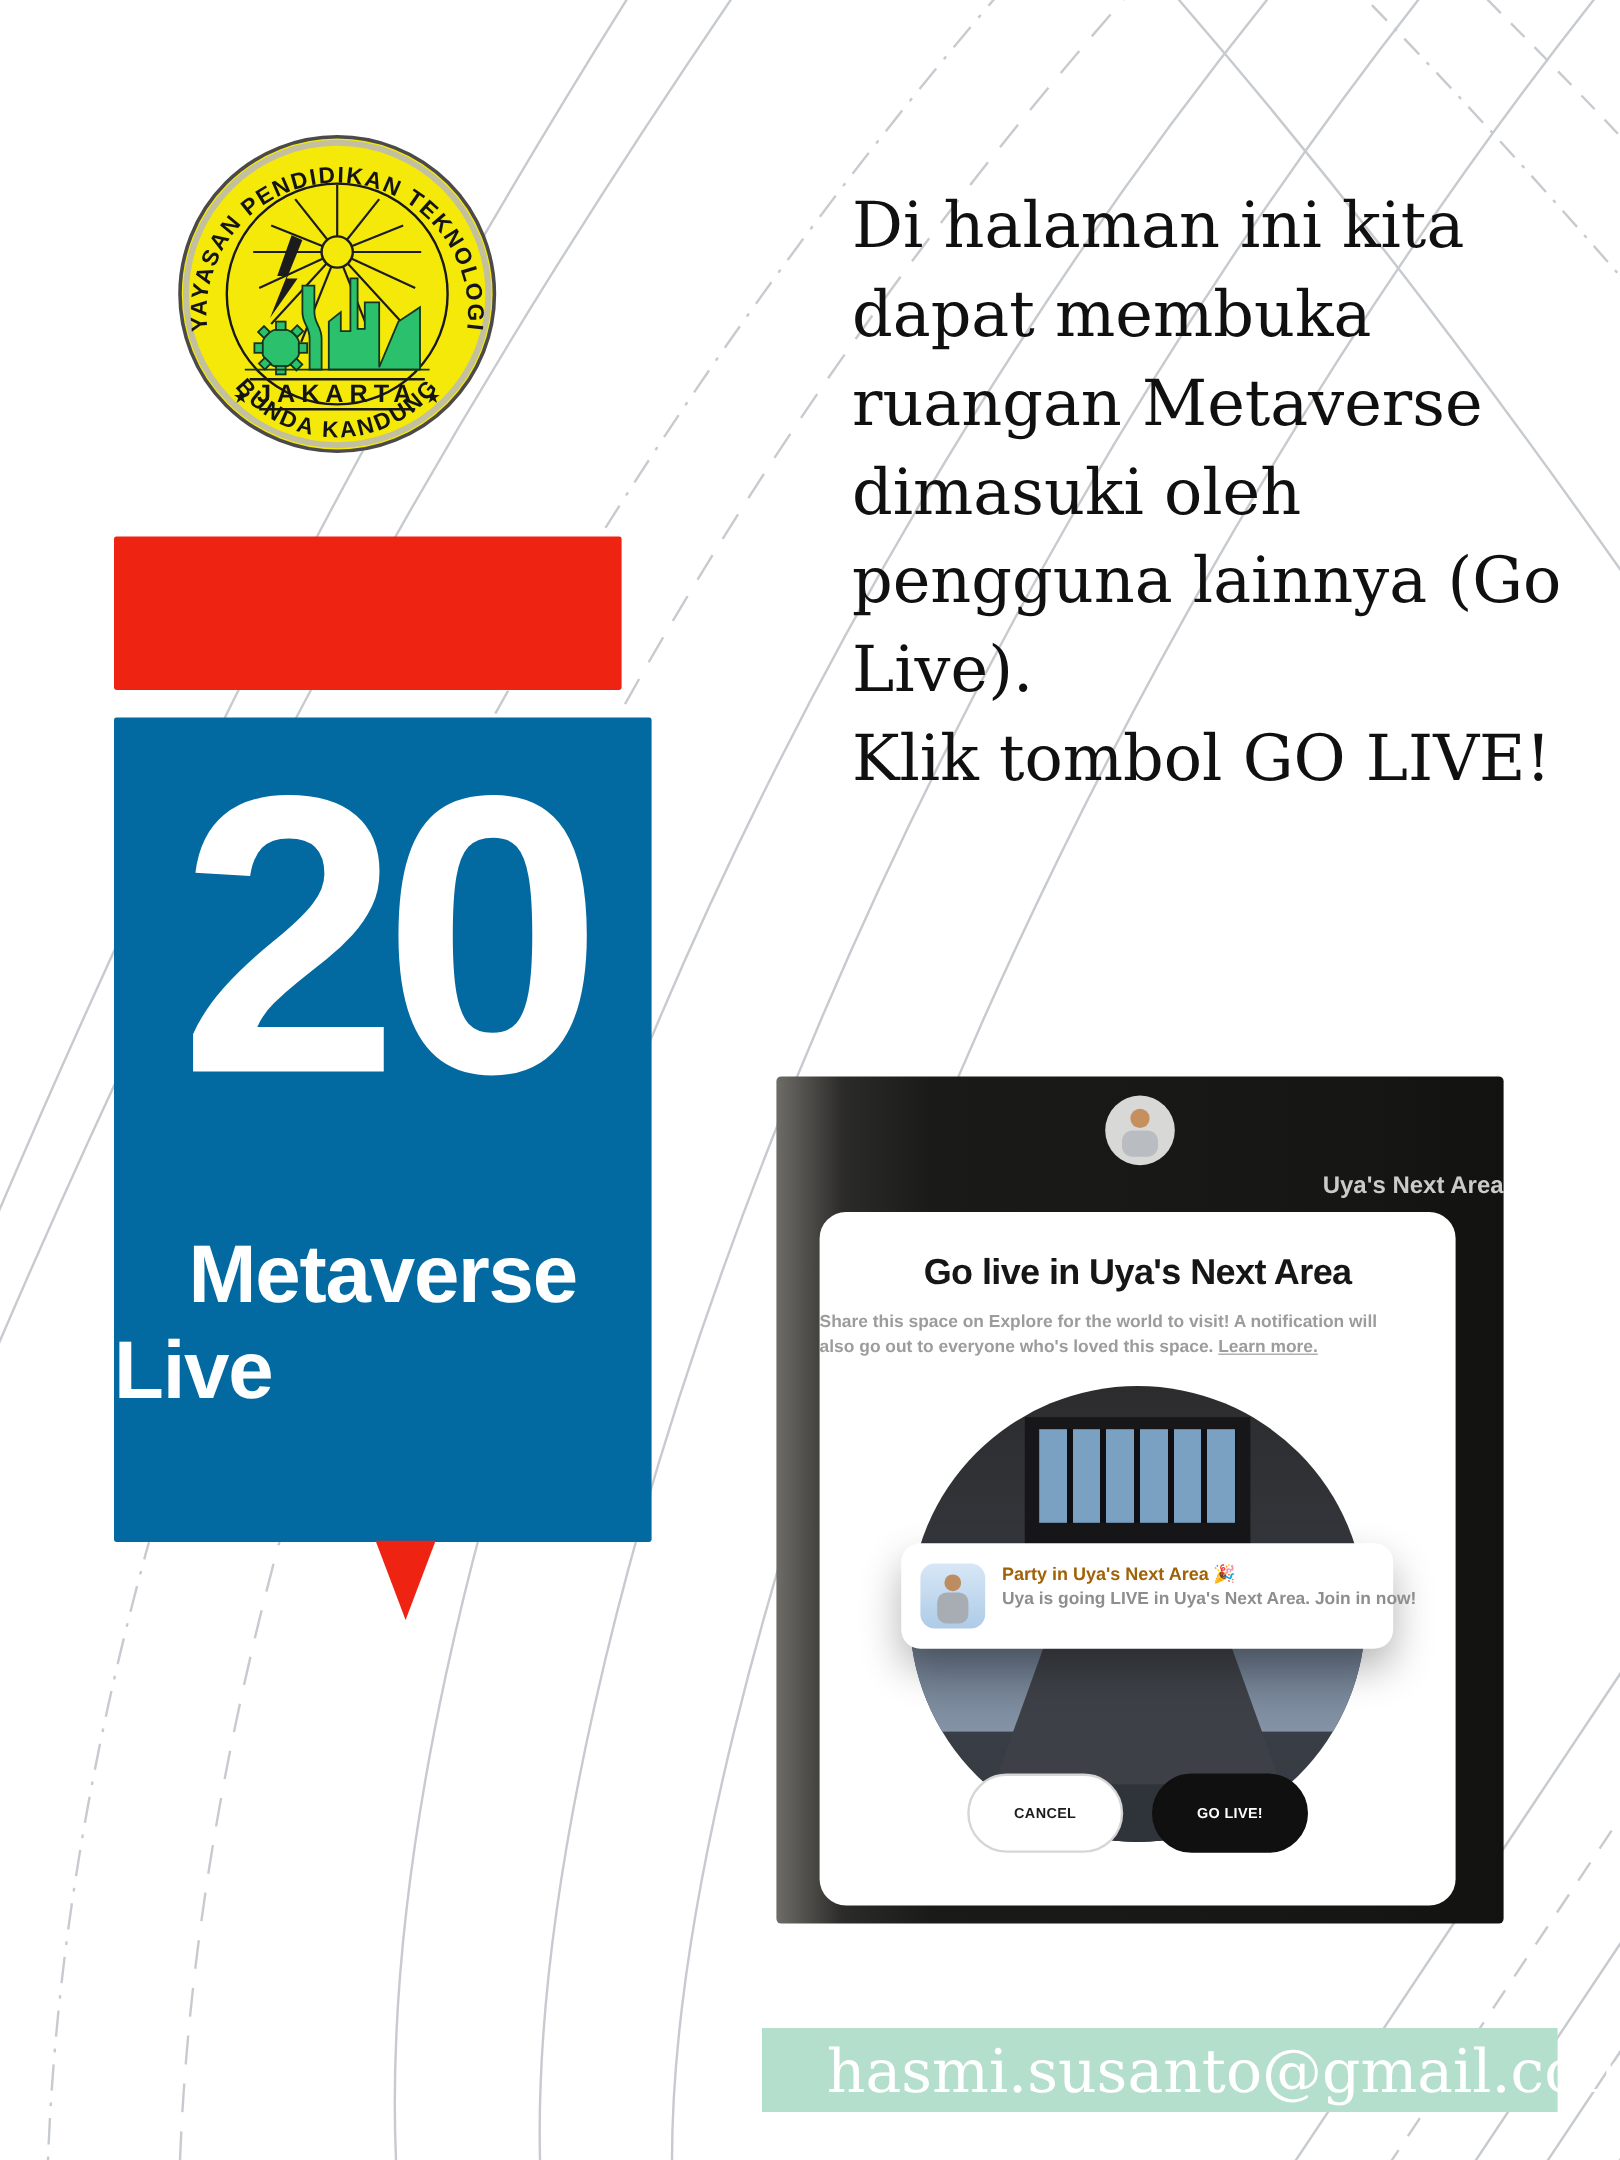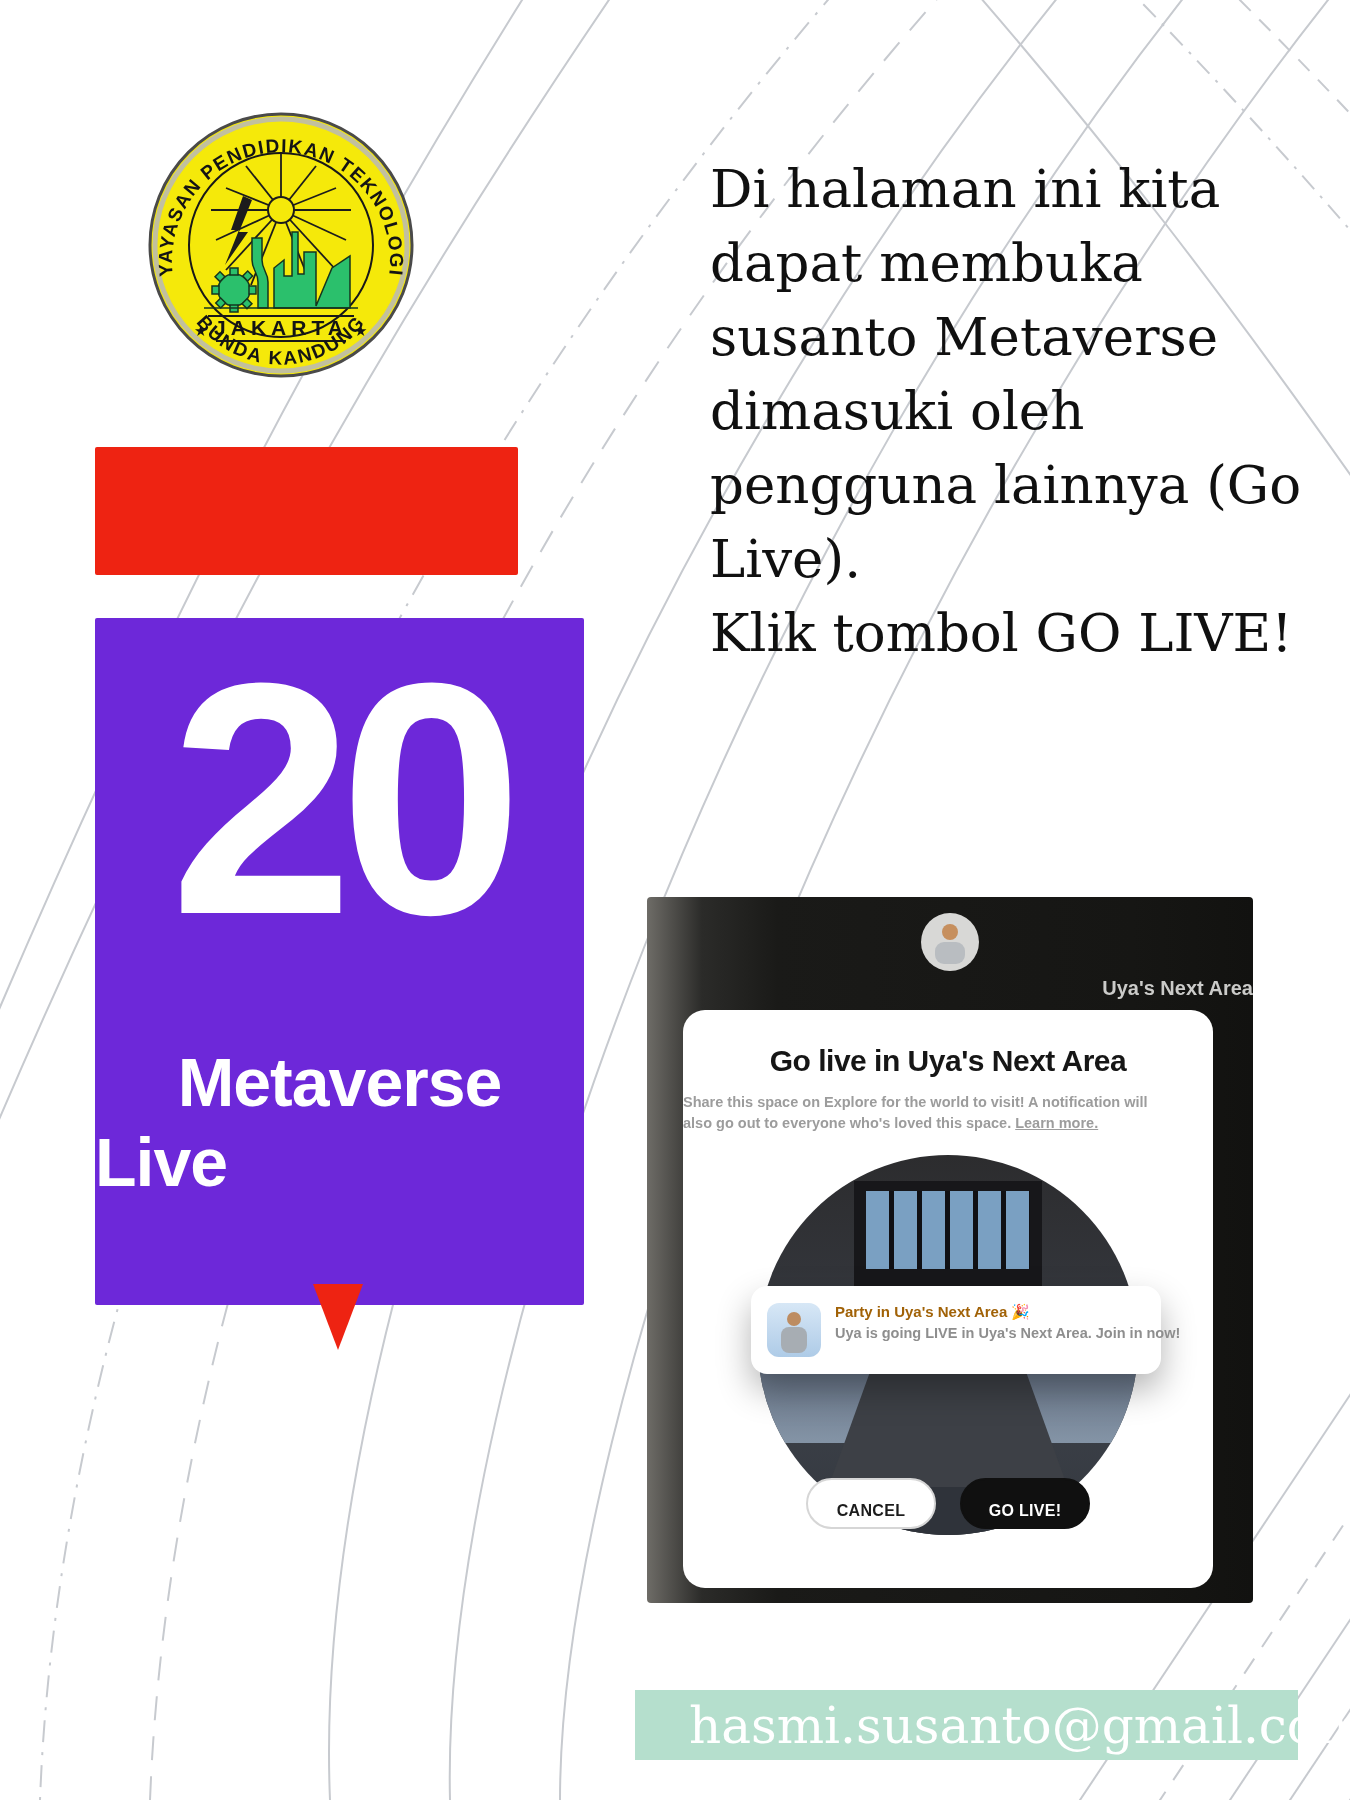--- a/index.html
+++ b/index.html
@@ -6,21 +6,21 @@
   #page{position:relative;width:1350px;height:1800px;background:#fff;overflow:hidden;
         font-family:"Liberation Sans",sans-serif;}
   #bg-arcs{position:absolute;left:0;top:0;z-index:0;}
   .layer{position:absolute;z-index:1;}
 
   
   #logo{left:146px;top:108px;width:270px;height:274px;}
 
   
   #red-bar{left:95px;top:447px;width:423px;height:128px;background:#ee2312;border-radius:2px;}
-  #red-box{left:95px;top:598px;width:489px;height:687px;background:#6d28d9;border-radius:2px;margin-top:20px;}
+  #red-box{left:95px;top:598px;width:448px;height:687px;background:#0369a1;border-radius:2px;}
   #red-box .num{position:absolute;top:16px;left:0;right:0;text-align:center;color:#fff;
      font-size:330px;line-height:330px;font-weight:bold;letter-spacing:-14px;}
   #red-box .t1{position:absolute;top:425px;left:0;right:0;text-align:center;color:#fff;
      font-size:68px;line-height:78px;font-weight:bold;letter-spacing:-1px;}
   #red-box .t2{position:absolute;top:505px;left:0;right:0;text-align:left;color:#fff;
      font-size:68px;line-height:78px;font-weight:bold;letter-spacing:-1px;}
   #pointer{left:313px;top:1284px;width:0;height:0;border-left:25px solid transparent;
      border-right:25px solid transparent;border-top:66px solid #ee2312;}
 
   
@@ -58,22 +58,22 @@
 
   .notif{position:absolute;left:68px;top:276px;width:410px;height:88px;background:#fff;border-radius:16px;
      box-shadow:0 16px 34px rgba(0,0,0,.30);}
   .notif .n-avatar{position:absolute;left:16px;top:17px;width:54px;height:54px;border-radius:12px;overflow:hidden;
      background:linear-gradient(180deg,#d7e7f6,#aecbe7);}
   .notif .n-avatar .head{position:absolute;left:20px;top:9px;width:14px;height:14px;border-radius:50%;background:#bd8c61;}
   .notif .n-avatar .body{position:absolute;left:14px;top:24px;width:26px;height:26px;border-radius:8px;background:#a7adb3;}
   .notif .n-title{position:absolute;left:84px;top:17px;font-size:15px;font-weight:bold;color:#a16207;white-space:nowrap;}
   .notif .n-body{position:absolute;left:84px;top:39px;font-size:14.5px;color:#8e8e8e;font-weight:bold;white-space:nowrap;}
 
-  .btn{position:absolute;top:468px;width:130px;height:51px;border-radius:33px;box-sizing:border-box;
-     text-align:center;font-size:16px;font-weight:bold;letter-spacing:.3px;cursor:pointer;}
+  .btn{position:absolute;top:468px;width:130px;height:66px;border-radius:33px;box-sizing:border-box;
+     text-align:center;font-size:12px;font-weight:bold;letter-spacing:.3px;cursor:pointer;}
   .btn-cancel{left:123px;background:#fff;border:2px solid #d6d6d6;color:#1c1c1c;line-height:62px;}
   .btn-golive{left:277px;background:#101010;border:2px solid #101010;color:#fff;line-height:62px;}
 
   
   #footer-bar{left:635px;top:1690px;width:663px;height:70px;background:#b5dfcd;}
   #footer-bar .email{padding-left:54px;line-height:72px;color:#ffffff;
      font-family:"DejaVu Serif",serif;font-size:50px;white-space:nowrap;}
 </style>
 </head>
 <body>
@@ -166,21 +166,21 @@
   <div id="red-box" class="layer">
     <div class="num">20</div>
     <div class="t1">Metaverse</div>
     <div class="t2">Live</div>
   </div>
   <div id="pointer" class="layer"></div>
 
   <div id="instr" class="layer">
     <div class="line">Di halaman ini kita</div>
     <div class="line">dapat membuka</div>
-    <div class="line">susanto Metaverse</div>
+    <div class="line">ruangan Metaverse</div>
     <div class="line">dimasuki oleh</div>
     <div class="line">pengguna lainnya (Go</div>
     <div class="line">Live).</div>
     <div class="line">Klik tombol GO LIVE!</div>
   </div>
 
   <div id="shot" class="layer">
     <div class="avatar">
       <div class="head"></div>
       <div class="body"></div>

